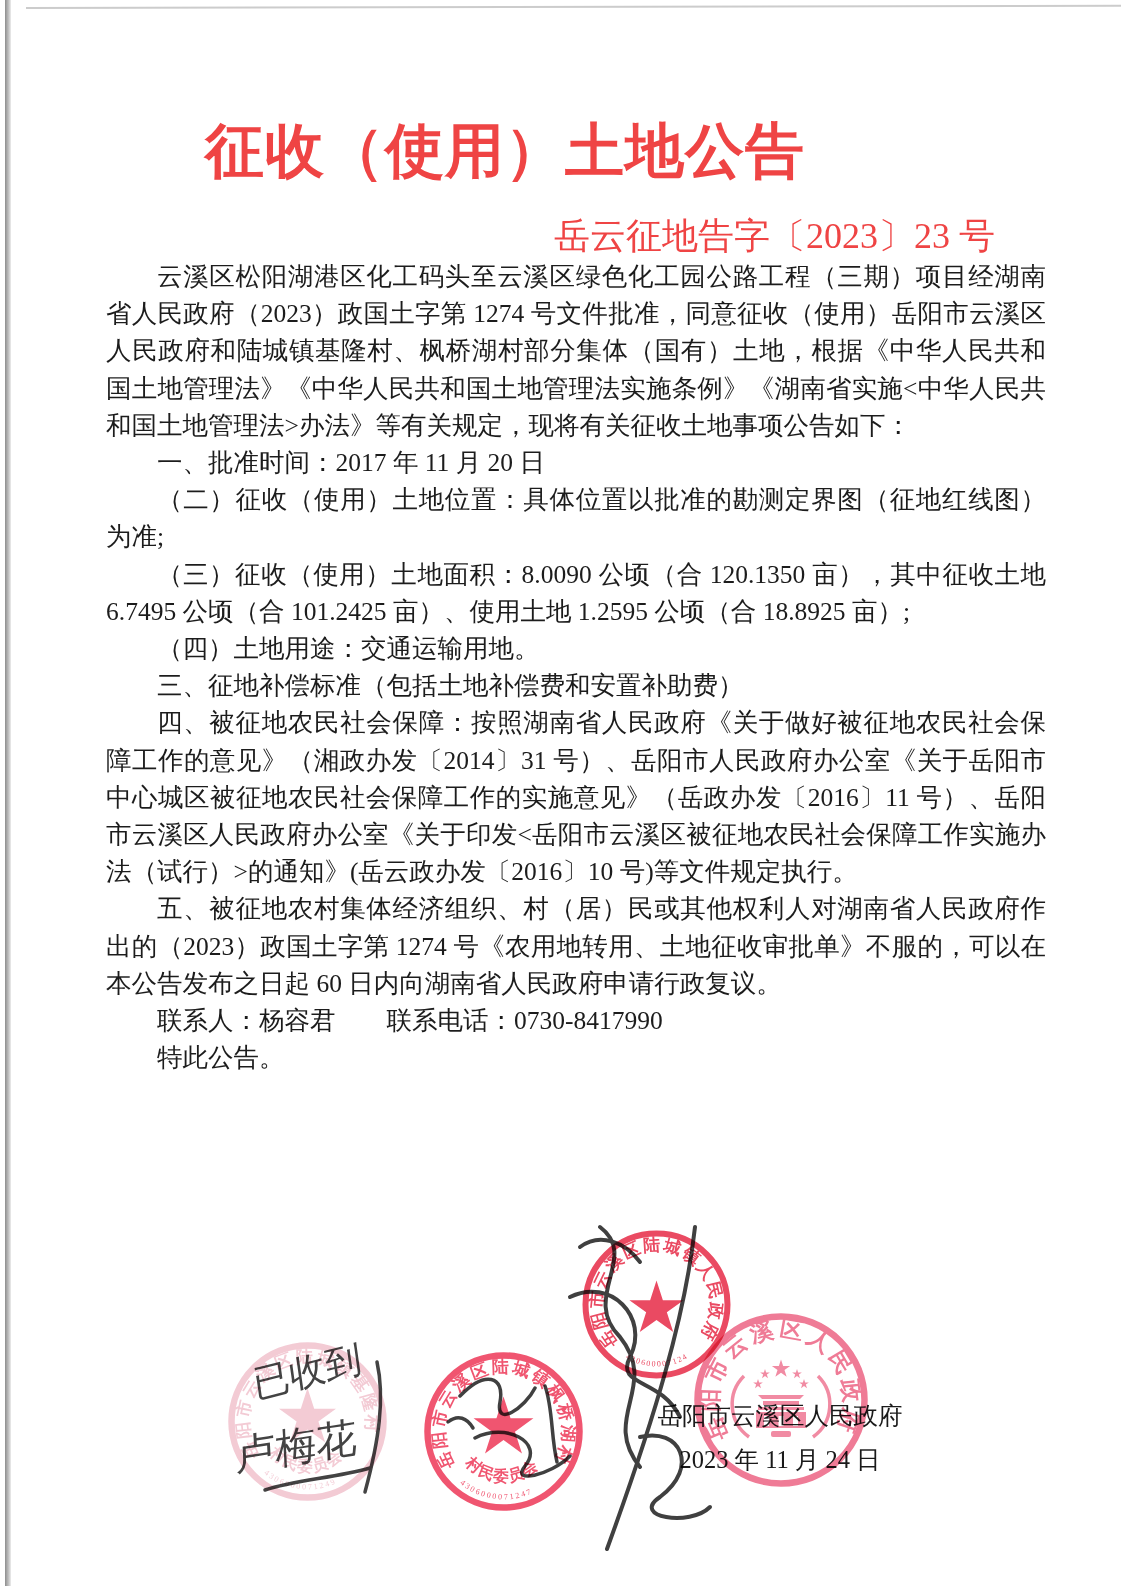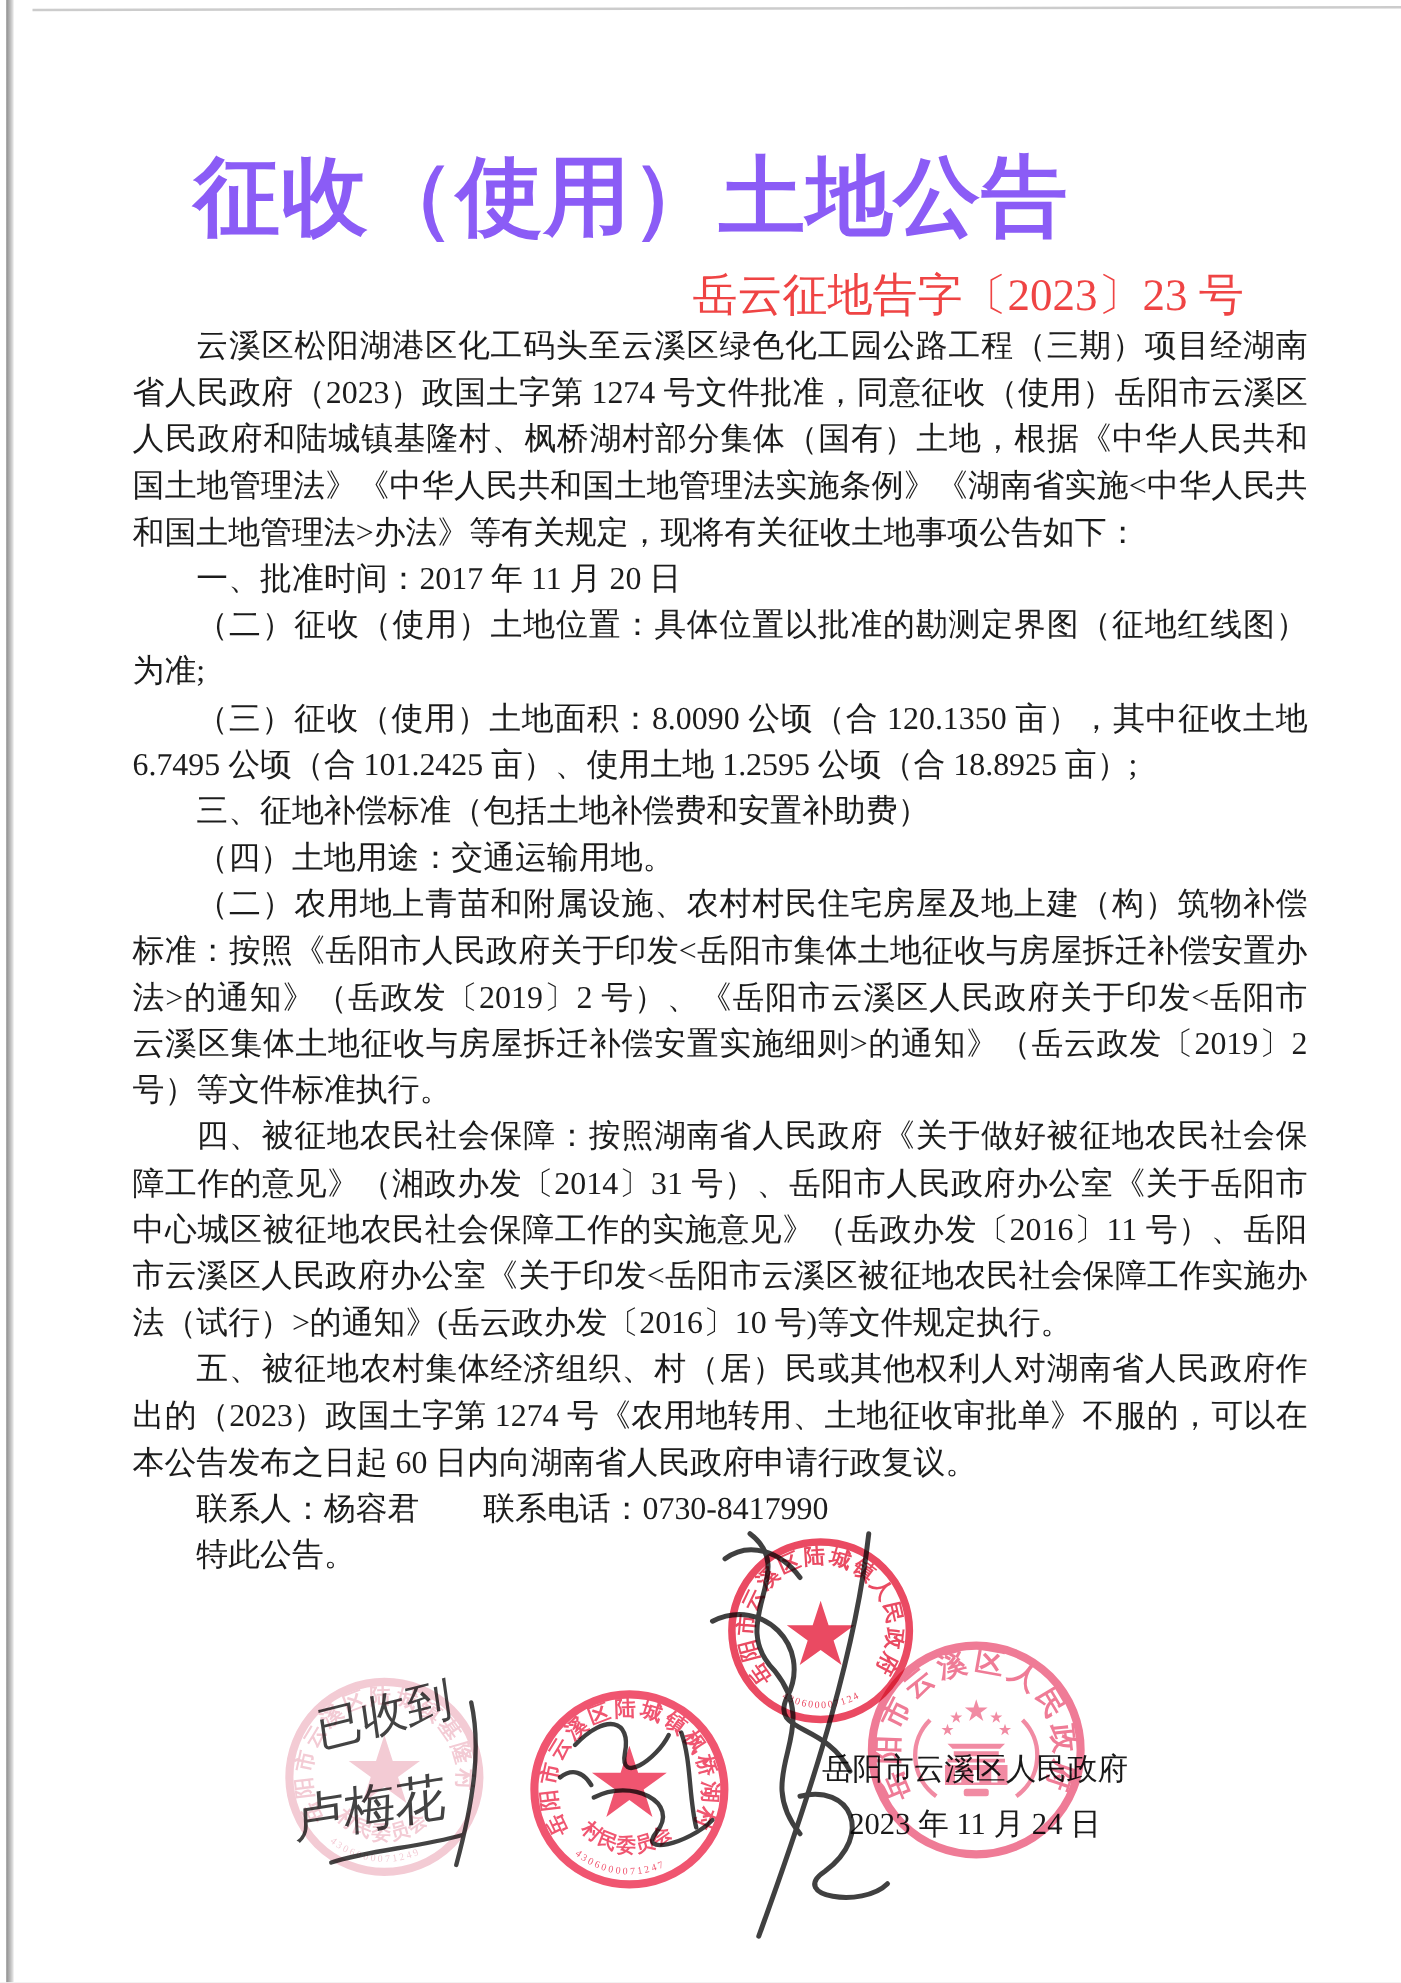--- a/index.html
+++ b/index.html
@@ -10,21 +10,21 @@
   .scan-edge-left{
     position:absolute;left:5px;top:0;width:6px;height:1586px;
     background:linear-gradient(to right,#8d8d8d,#c2c2c2 60%,#ededed);
   }
   .scan-edge-top{
     position:absolute;left:26px;top:7px;right:0;height:2px;background:#cccccc;
     transform:rotate(-0.12deg);transform-origin:left center;
   }
   .doc-title{
     position:absolute;left:0;top:112px;width:1010px;text-align:center;
-    font-size:69px;font-weight:900;letter-spacing:1px;color:#8b5cf6;white-space:nowrap;
+    font-size:59px;font-weight:900;letter-spacing:1px;color:#ef4444;white-space:nowrap;
   }
   .doc-number{
     position:absolute;top:212px;right:126px;font-size:36px;color:#ef4444;white-space:nowrap;
   }
   .doc-body{
     position:absolute;left:106px;top:258px;width:940px;
     font-size:25.5px;line-height:37.2px;text-align:justify;
   }
   .doc-body p{margin:0;text-indent:2em;font-family:Liberation Serif, serif;}
   .signature-block{
@@ -45,23 +45,22 @@
   <div class="scan-edge-top"></div>
 
   <div class="doc-title">征收（使用）土地公告</div>
   <div class="doc-number">岳云征地告字〔2023〕23 号</div>
 
   <div class="doc-body">
     <p>云溪区松阳湖港区化工码头至云溪区绿色化工园公路工程（三期）项目经湖南省人民政府（2023）政国土字第 1274 号文件批准，同意征收（使用）岳阳市云溪区人民政府和陆城镇基隆村、枫桥湖村部分集体（国有）土地，根据《中华人民共和国土地管理法》《中华人民共和国土地管理法实施条例》《湖南省实施&lt;中华人民共和国土地管理法&gt;办法》等有关规定，现将有关征收土地事项公告如下：</p>
     <p>一、批准时间：2017 年 11 月 20 日</p>
     <p>（二）征收（使用）土地位置：具体位置以批准的勘测定界图（征地红线图）为准;</p>
     <p>（三）征收（使用）土地面积：8.0090 公顷（合 120.1350 亩），其中征收土地 6.7495 公顷（合 101.2425 亩）、使用土地 1.2595 公顷（合 18.8925 亩）;</p>
+    <p>（四）土地用途：交通运输用地。</p>
     <p>三、征地补偿标准（包括土地补偿费和安置补助费）</p>
-    <p>（四）土地用途：交通运输用地。</p>
-    <p>（二）农用地上青苗和附属设施、农村村民住宅房屋及地上建（构）筑物补偿标准：按照《岳阳市人民政府关于印发&lt;岳阳市集体土地征收与房屋拆迁补偿安置办法&gt;的通知》（岳政发〔2019〕2 号）、《岳阳市云溪区人民政府关于印发&lt;岳阳市云溪区集体土地征收与房屋拆迁补偿安置实施细则&gt;的通知》（岳云政发〔2019〕2 号）等文件标准执行。</p>
     <p>四、被征地农民社会保障：按照湖南省人民政府《关于做好被征地农民社会保障工作的意见》（湘政办发〔2014〕31 号）、岳阳市人民政府办公室《关于岳阳市中心城区被征地农民社会保障工作的实施意见》（岳政办发〔2016〕11 号）、岳阳市云溪区人民政府办公室《关于印发&lt;岳阳市云溪区被征地农民社会保障工作实施办法（试行）&gt;的通知》(岳云政办发〔2016〕10 号)等文件规定执行。</p>
     <p>五、被征地农村集体经济组织、村（居）民或其他权利人对湖南省人民政府作出的（2023）政国土字第 1274 号《农用地转用、土地征收审批单》不服的，可以在本公告发布之日起 60 日内向湖南省人民政府申请行政复议。</p>
     <p>联系人：杨容君　　联系电话：0730-8417990</p>
     <p>特此公告。</p>
   </div>
 
   <div class="signature-block">
     <div>岳阳市云溪区人民政府</div>
     <div>2023 年 11 月 24 日</div>
   </div>

